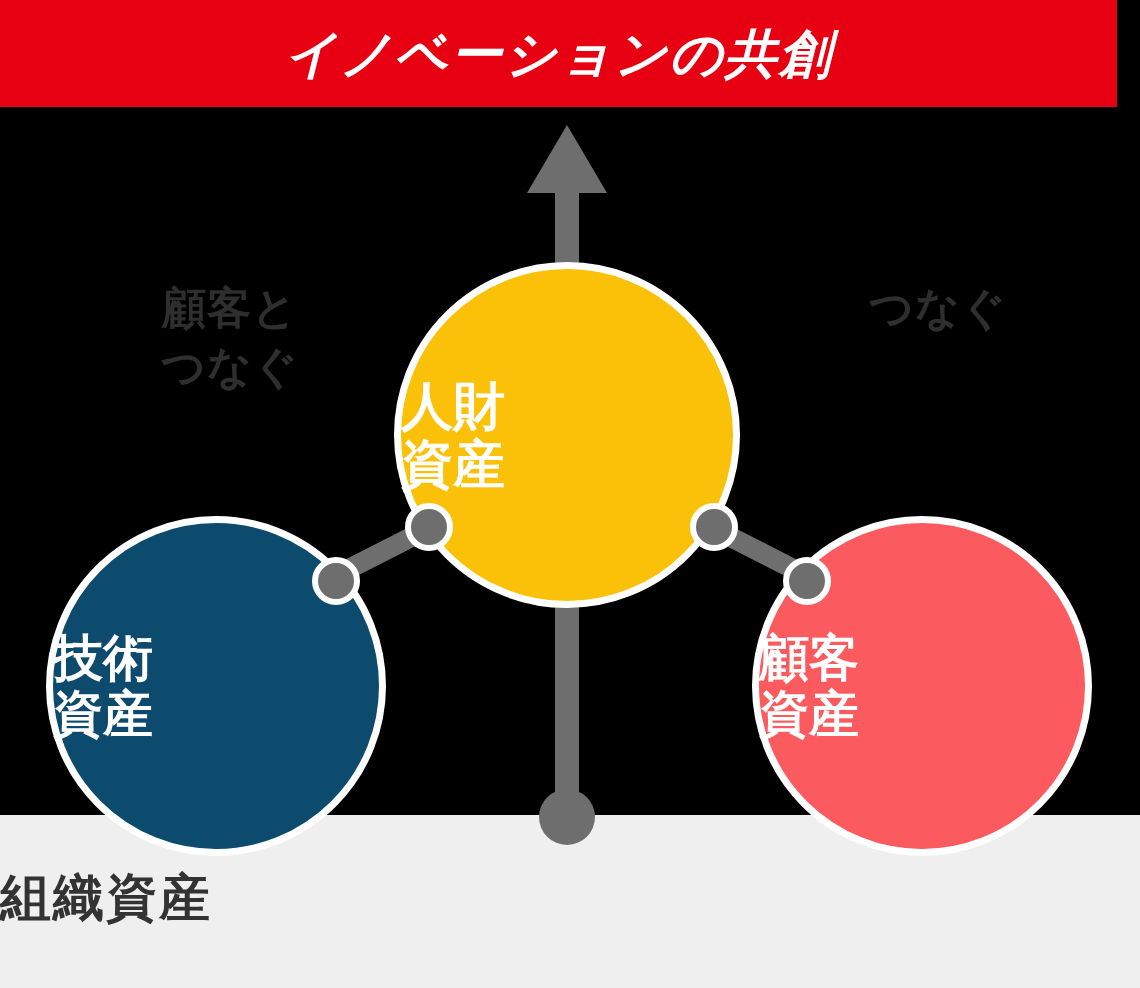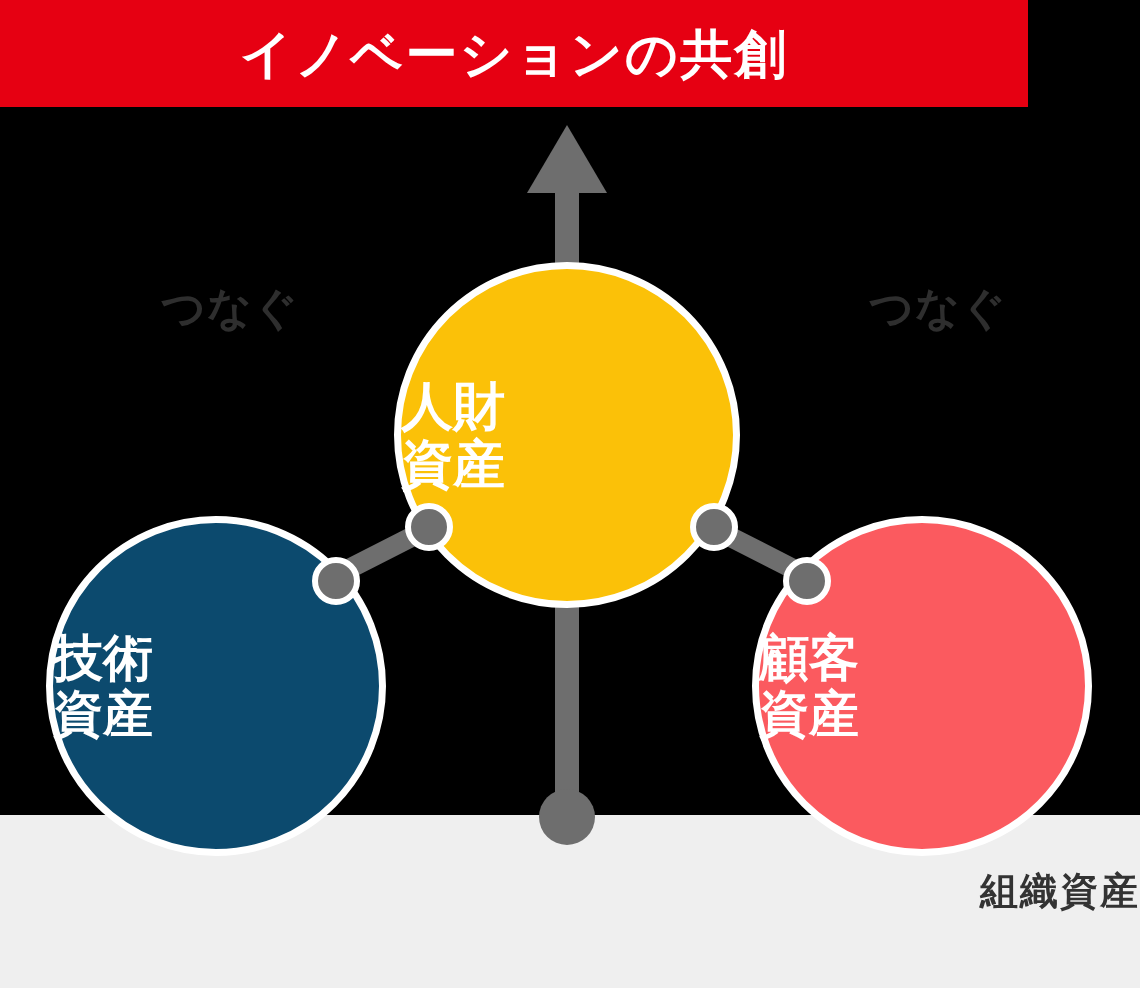--- a/index.html
+++ b/index.html
@@ -16,26 +16,27 @@
     height: 988px;
     background: #000000;
     overflow: hidden;
   }
 
   
   #banner {
     position: absolute;
     left: 0;
     top: 0;
-    width: 1028px;
+    width: 1117px;
     height: 107px;
     background: #e60012;
     display: flex;
     align-items: center;
     justify-content: center;
+    font-style: italic;
   }
   #banner-title {
     color: #ffffff;
     font-size: 52px;
     font-weight: bold;
     letter-spacing: 2px;
     line-height: 1;
     white-space: nowrap;
   }
 
@@ -46,23 +47,23 @@
     top: 815px;
     width: 1140px;
     height: 173px;
     background: #efefef;
   }
   #ground-label {
     position: absolute;
     left: 0;
     top: 872px;
     width: 1140px;
-    text-align: right;
+    text-align: left;
     color: #333333;
-    font-size: 38px;
+    font-size: 51px;
     font-weight: bold;
     letter-spacing: 2px;
     line-height: 1;
   }
 
   
   #stem-lower {
     position: absolute;
     left: 555px;
     top: 420px;
@@ -199,20 +200,21 @@
 
   <div id="ground"></div>
 
   <div id="stem-lower"></div>
   <div id="base-knob"></div>
 
   <div id="arrow-shaft"></div>
   <div id="arrow-head"></div>
 
   <div id="caption-left" class="side-caption">
+    <span class="caption-line">顧客と</span>
     <span class="caption-line">つなぐ</span>
   </div>
 
   <div id="caption-right" class="side-caption">
     <span class="caption-line">つなぐ</span>
   </div>
 
   <div id="link-bar-left" class="link-bar"></div>
   <div id="link-bar-right" class="link-bar"></div>
 

